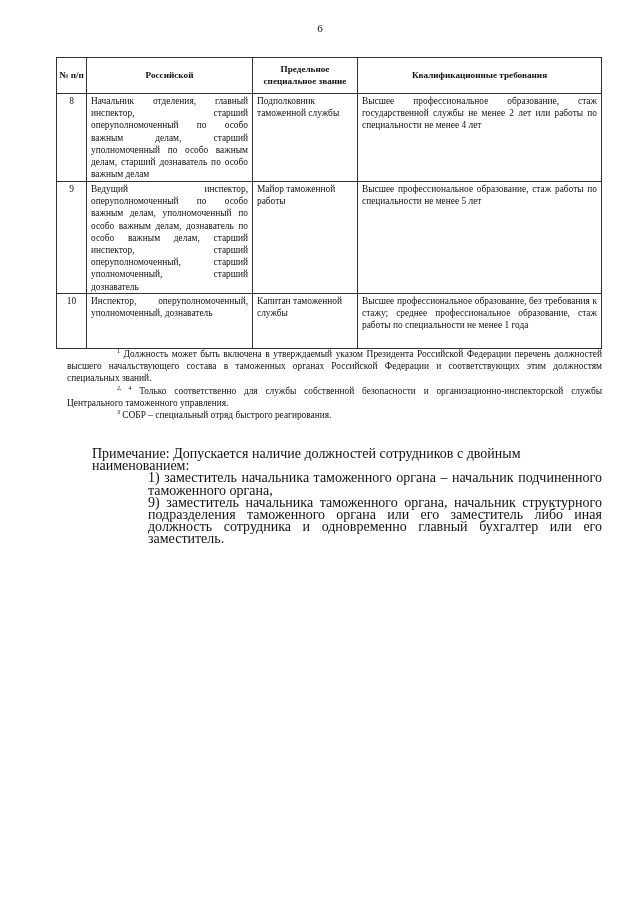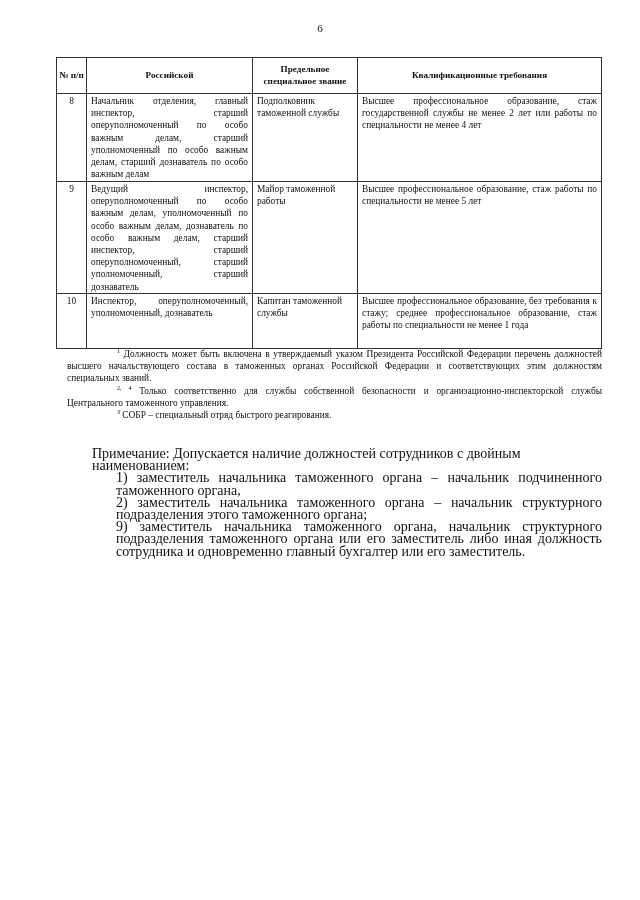--- a/index.html
+++ b/index.html
@@ -14,21 +14,21 @@
   tr.hdr { height: 36px; }
   tr.r8 { height: 88px; } tr.r9 { height: 102px; } tr.r10 { height: 55px; }
   td.num { text-align: center; }
   td.just { text-align: justify; margin-top: 28px; }
   .footnotes { position: absolute; top: 348px; left: 67px; width: 535px; font-size: 9.4px; line-height: 12.2px; text-align: justify; }
   .footnotes p { margin: 0; }
   .fn-indent { text-indent: 50px; }
   sup { font-size: 6px; vertical-align: 4px; line-height: 0; }
   .note { position: absolute; top: 448px; left: 92px; width: 510px; font-size: 14px; line-height: 12.2px; }
   .note-head { margin: 0; }
-  .note-items { margin: 0 0 0 24px; text-align: justify; }
+  .note-items { margin: 0 0 0 56px; text-align: justify; }
   .note-items p { margin: 0; }
 </style>
 </head>
 <body>
 
 <div class="page-num">6</div>
 
 <table class="main">
   <colgroup>
       <col class="c1">
@@ -67,16 +67,15 @@
 <div class="footnotes">
   <p class="fn-indent"><sup>1</sup> <span>Должность может быть включена в утверждаемый указом Президента Российской Федерации перечень должностей высшего начальствующего состава в таможенных органах Российской Федерации и соответствующих этим должностям специальных званий.</span></p>
   <p class="fn-indent"><sup>2, 4</sup> <span>Только соответственно для службы собственной безопасности и организационно-инспекторской службы Центрального таможенного управления.</span></p>
   <p class="fn-indent"><sup>3</sup> <span>СОБР – специальный отряд быстрого реагирования.</span></p>
 </div>
 
 <div class="note">
   <p class="note-head"><span>Примечание:</span> <span>Допускается наличие должностей сотрудников с двойным наименованием:</span></p>
   <div class="note-items">
     <p>1) заместитель начальника таможенного органа – начальник подчиненного таможенного органа,</p>
-    <p>2) заместитель начальника таможенного органа – начальник структурного подразделения этого таможенного органа;</p>
     <p>9) заместитель начальника таможенного органа, начальник структурного подразделения таможенного органа или его заместитель либо иная должность сотрудника и одновременно главный бухгалтер или его заместитель.</p>
   </div>
 </div>
 
 </body></html>

